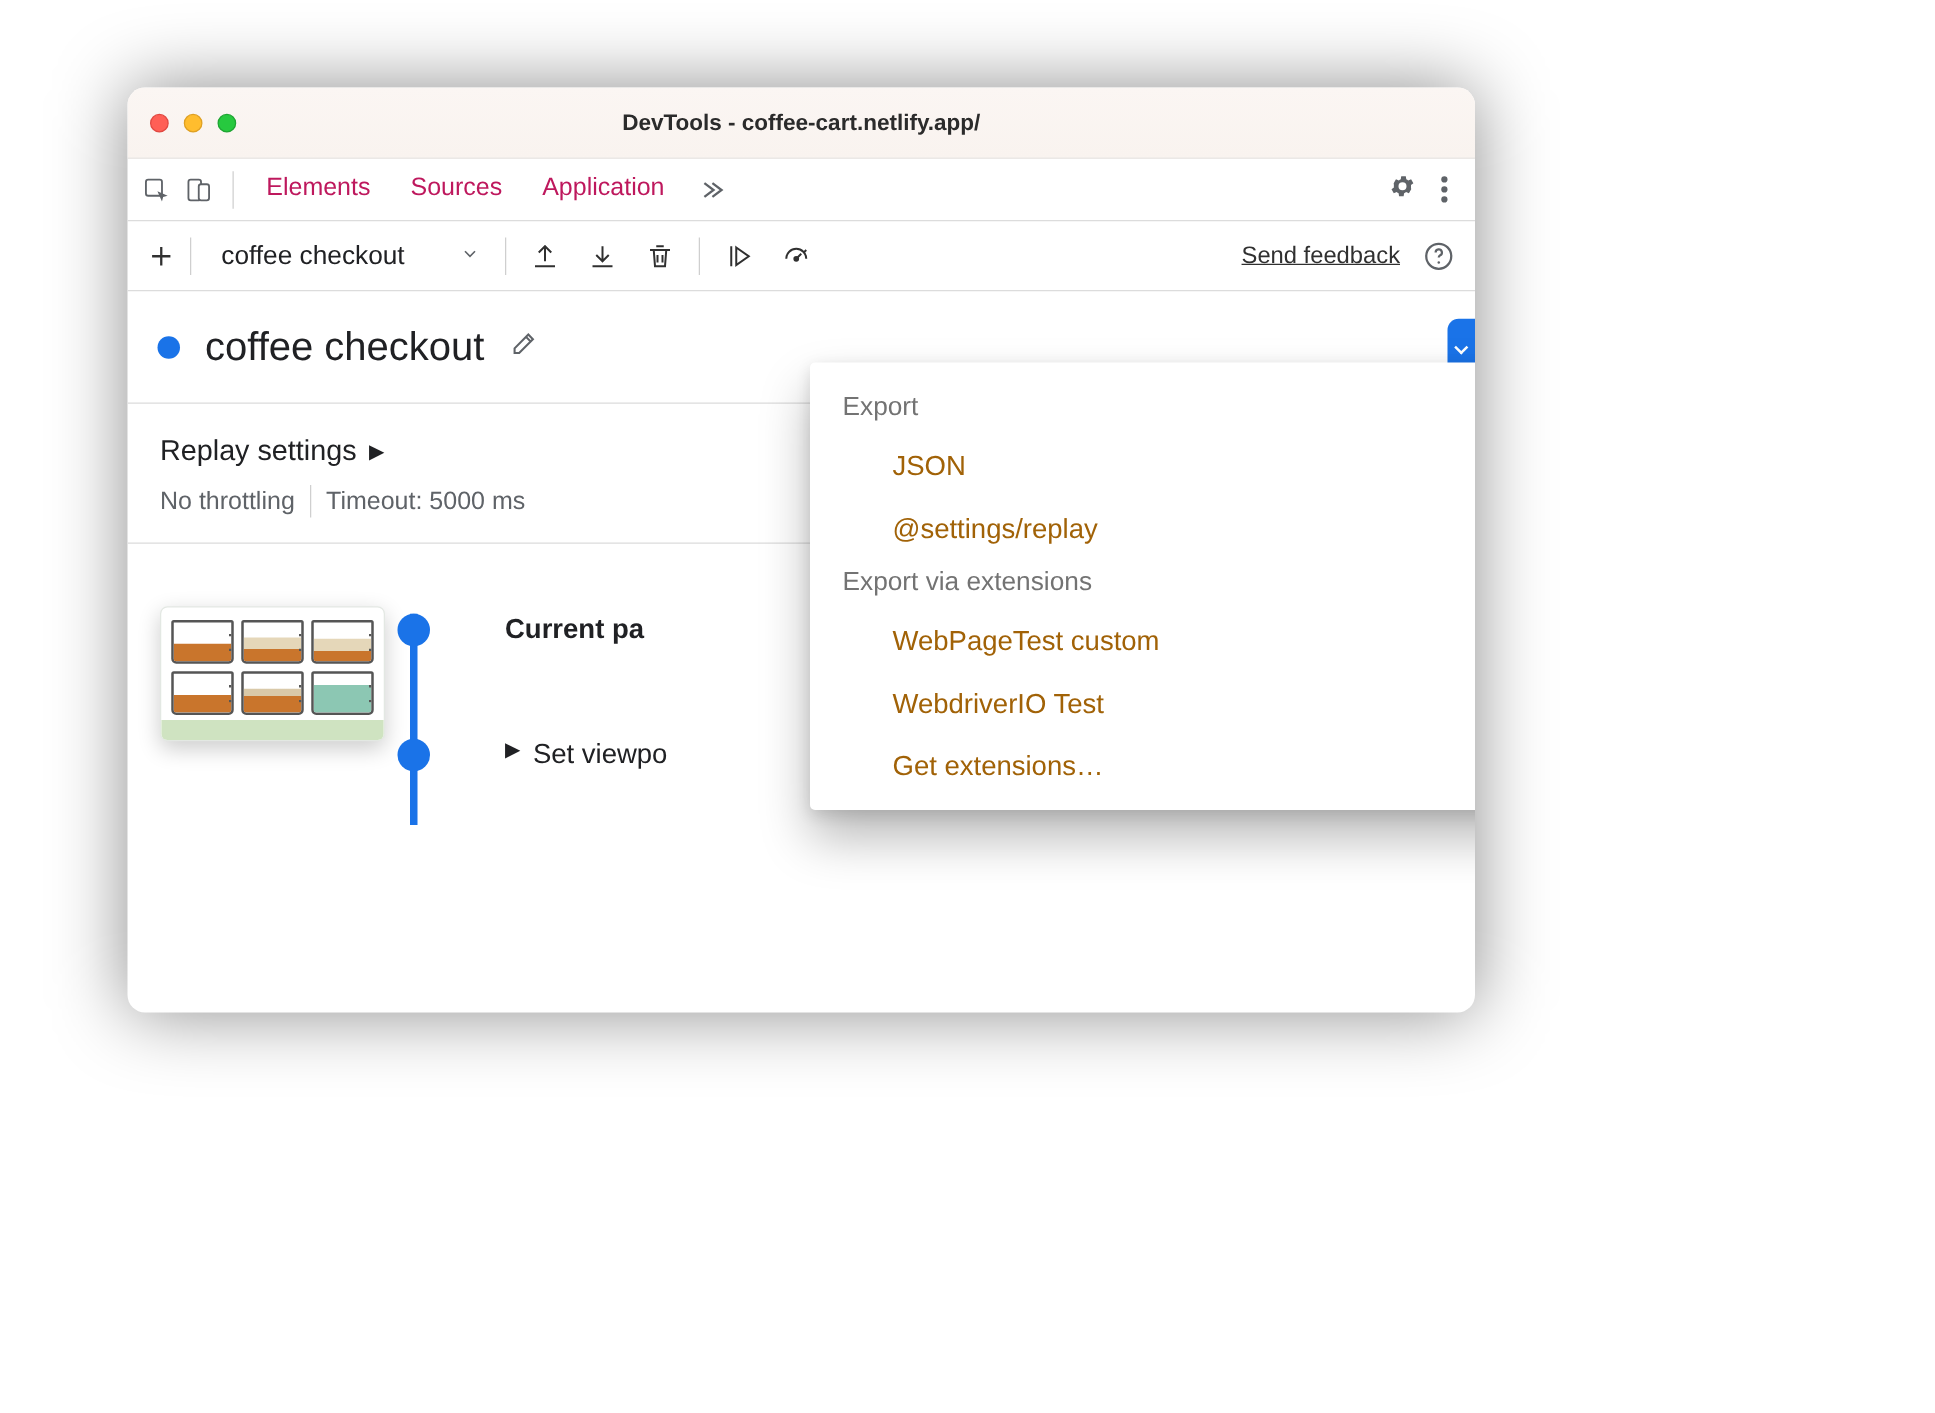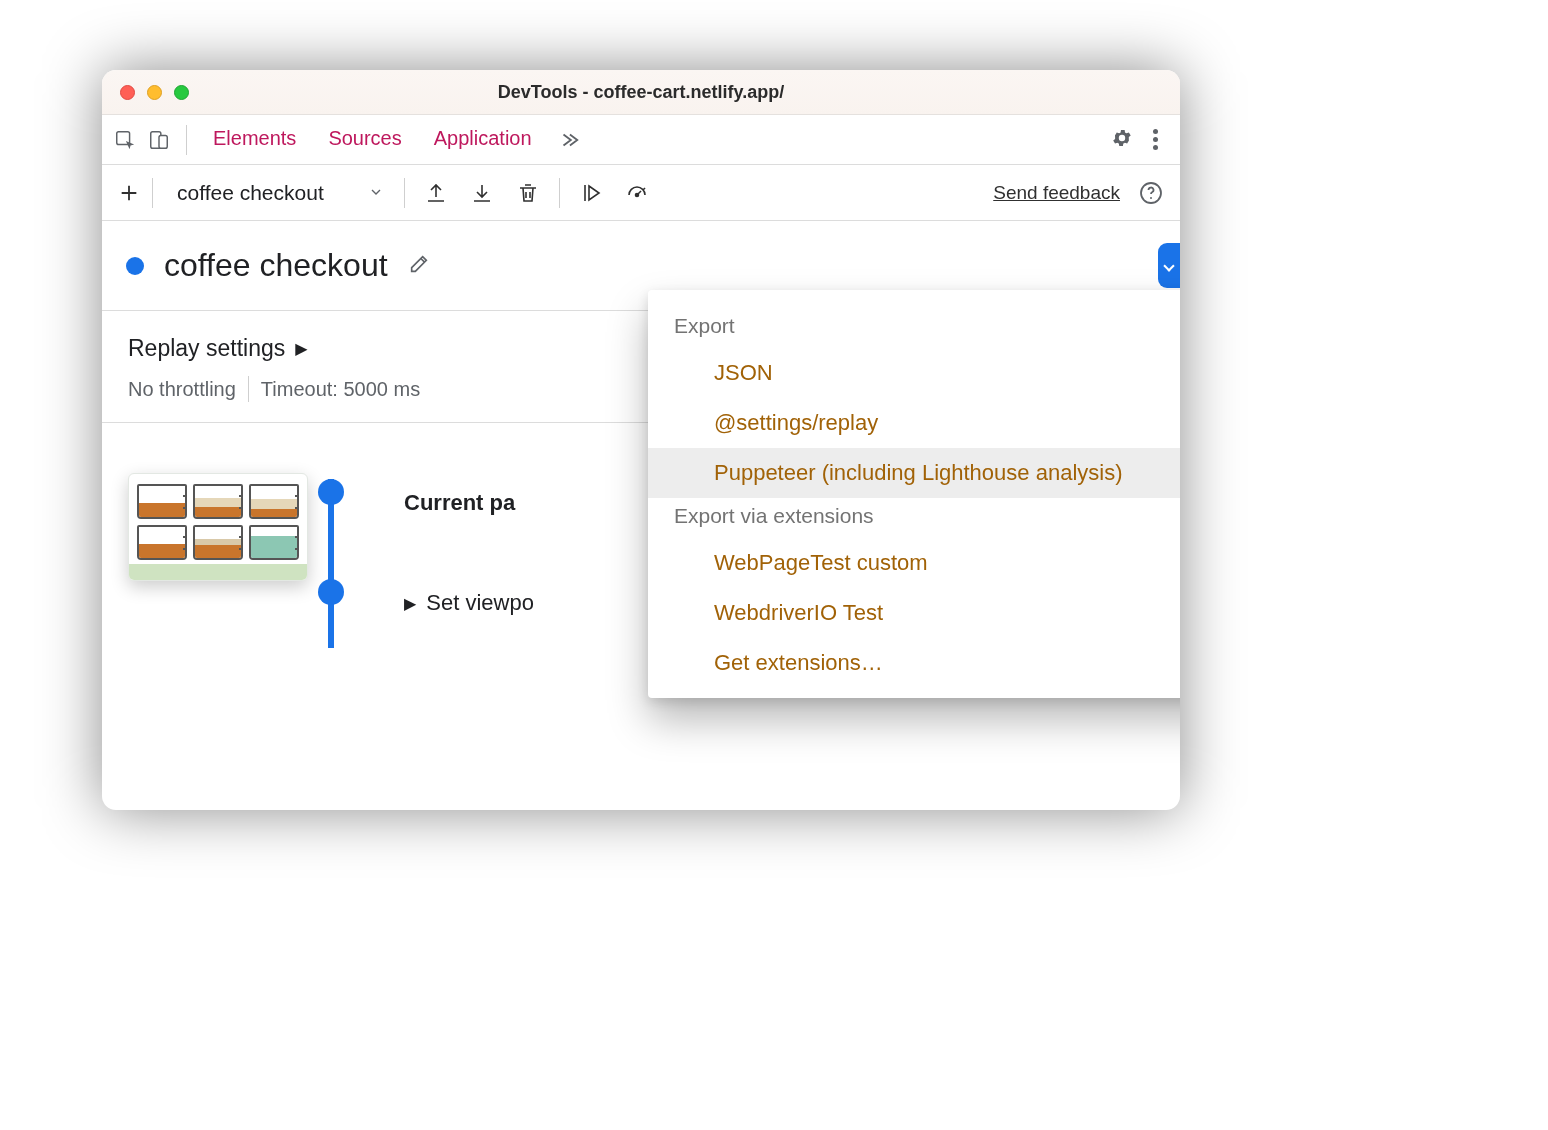--- a/index.html
+++ b/index.html
@@ -24,21 +24,21 @@
     position: absolute;
     top: 70px; left: 102px;
     width: 1078px; height: 740px;
     border-radius: 14px;
     filter: blur(30px);
     background: rgba(0,0,0,.45);
     z-index: 1;
   }
   
   .titlebar {
-    height: 45px;
+    height: 57px;
     background: linear-gradient(#fbf6f3, #f9f3ef);
     display: flex;
     align-items: center;
     border-bottom: 1px solid #e5e1de;
     position: relative;
   }
   .traffic-lights { display: flex; gap: 12px; margin-left: 18px; }
   .tl { width: 15px; height: 15px; border-radius: 50%; }
   .tl.red { background:#ff5f56; border:1px solid #e14942; }
   .tl.yellow { background:#ffbd2e; border:1px solid #dfa022; }
@@ -146,21 +146,21 @@
   .c5 .fill { height:62%; background: linear-gradient(#d9c9a9 30%, #c9752c 30%);}
   .c6 .fill { height:70%; background:#8cc7b3;}
   .thumb-foot { height:16px; background:#cfe3c1; font-size:7px; text-align:center; color:#4a6a3b; line-height:16px;}
   .cup-label { position:absolute; top:-9px; left:1px; font-size:6px; color:#777; white-space:nowrap;}
 
   .timeline { position:absolute; left: 226px; top: 56px; bottom: -40px; width: 6px; background:#1a73e8; }
   .tnode { position:absolute; left: 216px; width:26px; height:26px; border-radius:50%; background:#1a73e8; }
   .tnode.n1 { top: 56px; }
   .tnode.n2 { top: 156px; }
 
-  .step-title { position:absolute; left: 302px; font-size:22px; color:#202124; display:flex; align-items:center; gap:10px;margin-top:12px;}
+  .step-title { position:absolute; left: 302px; font-size:22px; color:#202124; display:flex; align-items:flex-start; gap:10px;}
   .step-title.s1 { top: 55px; font-weight: 700; }
   .step-title.s2 { top: 155px; font-weight:400; }
   .tri-right { font-size: 16px; color:#202124; }
 
   
   .scroll-hint { position:absolute; right: 4px; top: 518px; width: 10px; height: 52px; background:#b9b9b9; border-radius: 5px; }
 
   
   .menu {
     position: absolute;
@@ -363,20 +363,19 @@
       <span>Set viewpo</span>
     </div>
   </div>
 
   <div class="scroll-hint"></div>
 
   <div class="menu">
     <div class="menu-header">Export</div>
     <div class="menu-item"><span>JSON</span></div>
     <div class="menu-item"><span>@settings/replay</span></div>
-    <div class="menu-item hover"><span>Puppeteer (including Lighthouse analysis)</span></div>
     <div class="menu-header">Export via extensions</div>
     <div class="menu-item"><span>WebPageTest custom</span></div>
     <div class="menu-item"><span>WebdriverIO Test</span></div>
     <div class="menu-item"><span>Get extensions…</span></div>
   </div>
 
 </div>
 
 </body></html>

